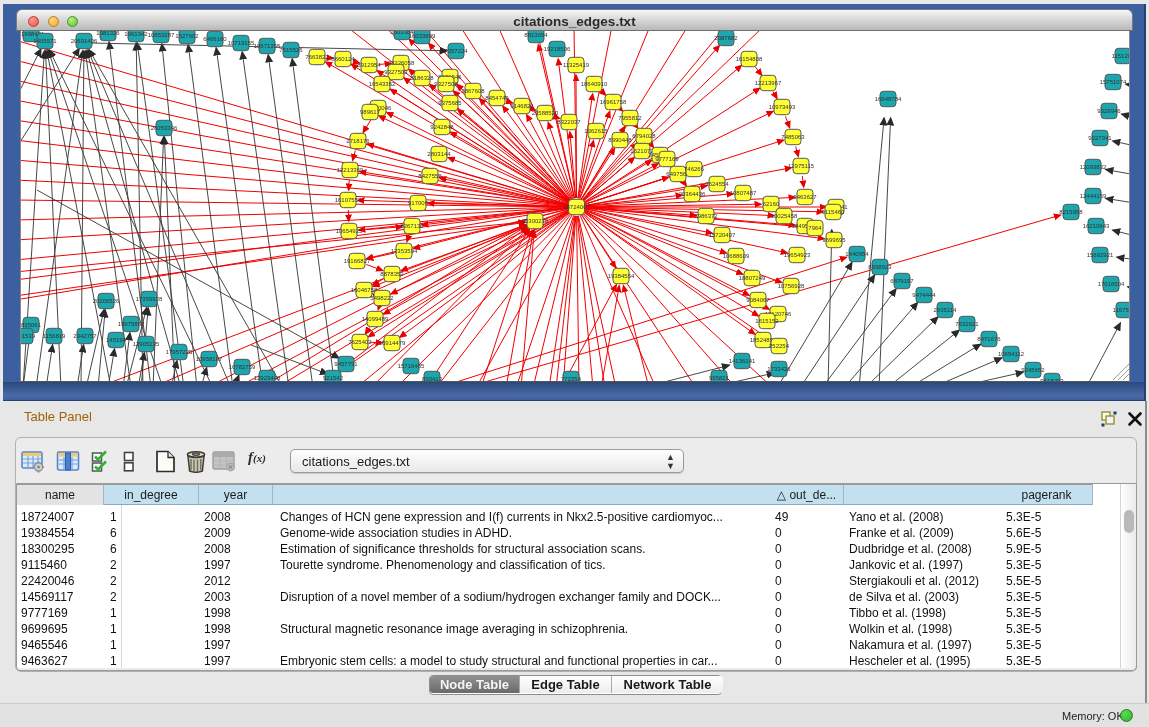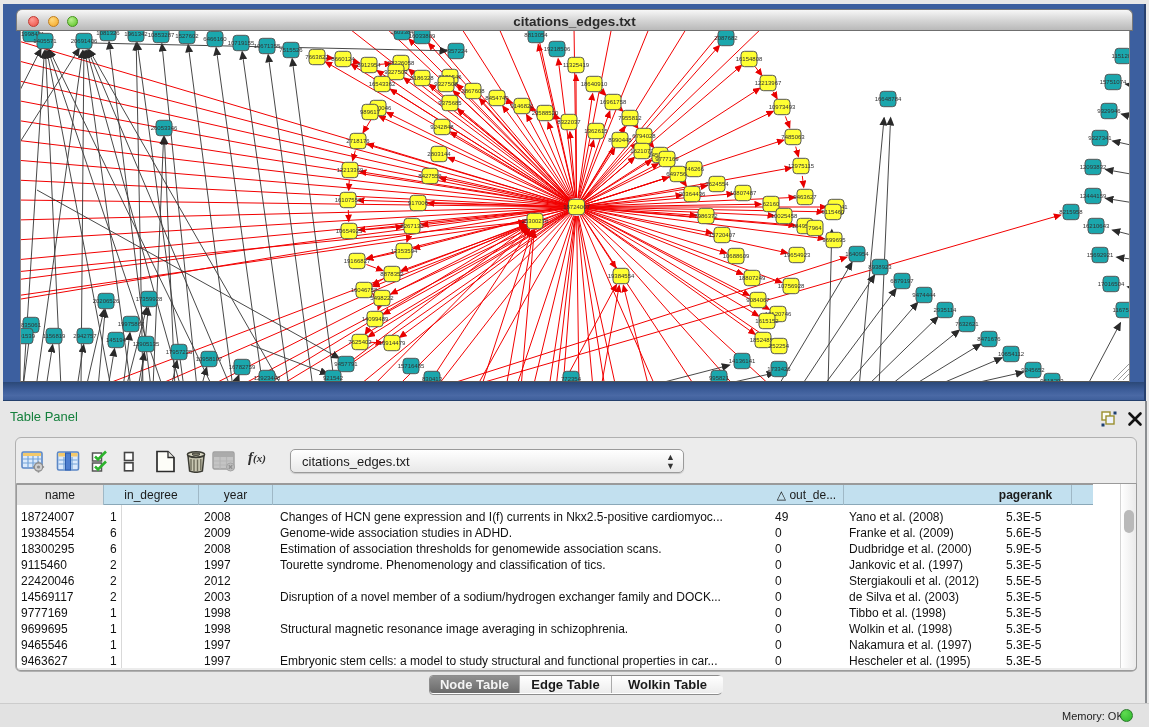--- a/index.html
+++ b/index.html
@@ -13,21 +13,21 @@
 #titlebar { left:16px; top:9px; width:1117px; height:22px; border-radius:6px 6px 0 0;
   background:linear-gradient(#f7f7f7,#d3d3d3 55%,#b9b9b9); border:1px solid #7a7a7a; border-bottom:1px solid #6f6f6f; }
 #titlebar .t { position:absolute; width:100%; text-align:center; top:3.5px; font-size:13.5px; font-weight:bold; color:#2a2a2a; }
 .tl { position:absolute; top:6px; width:11px; height:11px; border-radius:50%; }
 #graph { left:20px; top:31px; width:1110px; height:351px; background:#fff; overflow:hidden;
   border-left:1px solid #888; border-right:1px solid #888; border-bottom:1px solid #555; }
 
 #lower { left:0; top:401px; width:1145px; height:326px; background:#e7e7e7; }
 #apprightline { left:1145px; top:401px; width:2px; height:326px; background:#8a8d90; }
 #phead { left:0; top:402px; width:1145px; height:30px; background:#e7e7e7; }
-#phead .t { position:absolute; left:10px; top:7px; font-size:13px; color:#15803d; }
+#phead .t { position:absolute; left:24px; top:7px; font-size:13px; color:#a16207; }
 #panel { left:15px; top:437px; width:1122px; height:235px; background:#ececec;
   border:1px solid #b0b0b0; border-radius:6px; }
 #combo { left:290px; top:449px; width:394px; height:24px; border:1px solid #9a9a9a; border-radius:5px;
   background:linear-gradient(#ffffff,#e8e8e8); box-shadow:0 1px 1px rgba(0,0,0,.15); }
 #combo .t { position:absolute; left:11px; top:4px; font-size:13px; color:#1c1c1c; }
 #combo .ar { position:absolute; right:8px; top:3px; font-size:9px; color:#333; line-height:9px; }
 
 #thead { left:17px; top:484px; width:1076px; height:21px; background:#c2e0ef; border-top:1px solid #9a9a9a; border-bottom:1px solid #8aa8b8; }
 .hc { position:absolute; top:0; height:21px; font-size:12px; color:#1b1b1b; text-align:center; line-height:20px;
   border-right:1px solid #9fb8c6; }
@@ -659,21 +659,21 @@
     <div class="t">citations_edges.txt</div>
     <div class="ar">▲<br>▼</div>
   </div>
 
 <div class="abs" id="thead">
   <div class="hc" style="left:0;width:87px;background:#e3e3e3;">name</div>
   <div class="hc" style="left:87px;width:95px;">in_degree</div>
   <div class="hc" style="left:182px;width:74px;">year</div>
   <div class="hc" style="left:753px;width:74px;">△ out_de...</div>
   <div class="hc" style="left:827px;width:157px;margin-top:33px;">short</div>
-  <div class="hc" style="left:963px;width:92px;font-weight:bold;">pagerank</div>
+  <div class="hc" style="left:984px;width:92px;">pagerank</div>
     <div style="position:absolute;left:1076px;top:-1px;width:27px;height:22px;background:#fff;"></div>
 </div>
 <div class="abs" style="left:121px;top:505px;width:1px;height:163px;background:#d9d9d9;z-index:5"></div>
 <div class="abs" id="tbody">
     <div class="trow" style="top:4.5px">
       <span style="left:4px">18724007</span>
       <span style="left:93px">1</span>
       <span style="left:187px">2008</span>
       <span style="left:263px">Changes of HCN gene expression and I(f) currents in Nkx2.5-positive cardiomyoc...</span>
       <span style="left:758px">49</span>
@@ -686,23 +686,23 @@
       <span style="left:187px">2009</span>
       <span style="left:263px">Genome-wide association studies in ADHD.</span>
       <span style="left:758px">0</span>
       <span style="left:832px">Franke et al. (2009)</span>
       <span style="left:989px">5.6E-5</span>
     </div>
     <div class="trow" style="top:36.5px">
       <span style="left:4px">18300295</span>
       <span style="left:93px">6</span>
       <span style="left:187px">2008</span>
-      <span style="left:263px">Estimation of association thresholds for genomewide association scans.</span>
-      <span style="left:758px">0</span>
-      <span style="left:832px">Dudbridge et al. (2000)</span>
+      <span style="left:263px">Estimation of significance thresholds for structural association scans.</span>
+      <span style="left:758px">0</span>
+      <span style="left:832px">Dudbridge et al. (2008)</span>
       <span style="left:989px">5.9E-5</span>
     </div>
     <div class="trow" style="top:52.5px">
       <span style="left:4px">9115460</span>
       <span style="left:93px">2</span>
       <span style="left:187px">1997</span>
       <span style="left:263px">Tourette syndrome. Phenomenology and classification of tics.</span>
       <span style="left:758px">0</span>
       <span style="left:832px">Jankovic et al. (1997)</span>
       <span style="left:989px">5.3E-5</span>
@@ -760,17 +760,17 @@
     </div>
   </div>
 <div class="abs" id="tblbrd"></div>
 <div class="abs" id="sbar">
     <div class="th"></div>
   </div>
 
 <div class="abs" id="tabs" style="width:293px;">
   <div class="tabseg" id="seg1">Node Table</div>
   <div class="tabseg" id="seg2">Edge Table</div>
-  <div class="tabseg" id="seg3">Wolkin Table</div>
+  <div class="tabseg" id="seg3">Network Table</div>
 </div>
 <div class="abs" id="status">
     <div class="t">Memory: OK</div>
     <div class="dot"></div>
   </div>
 </body></html>

